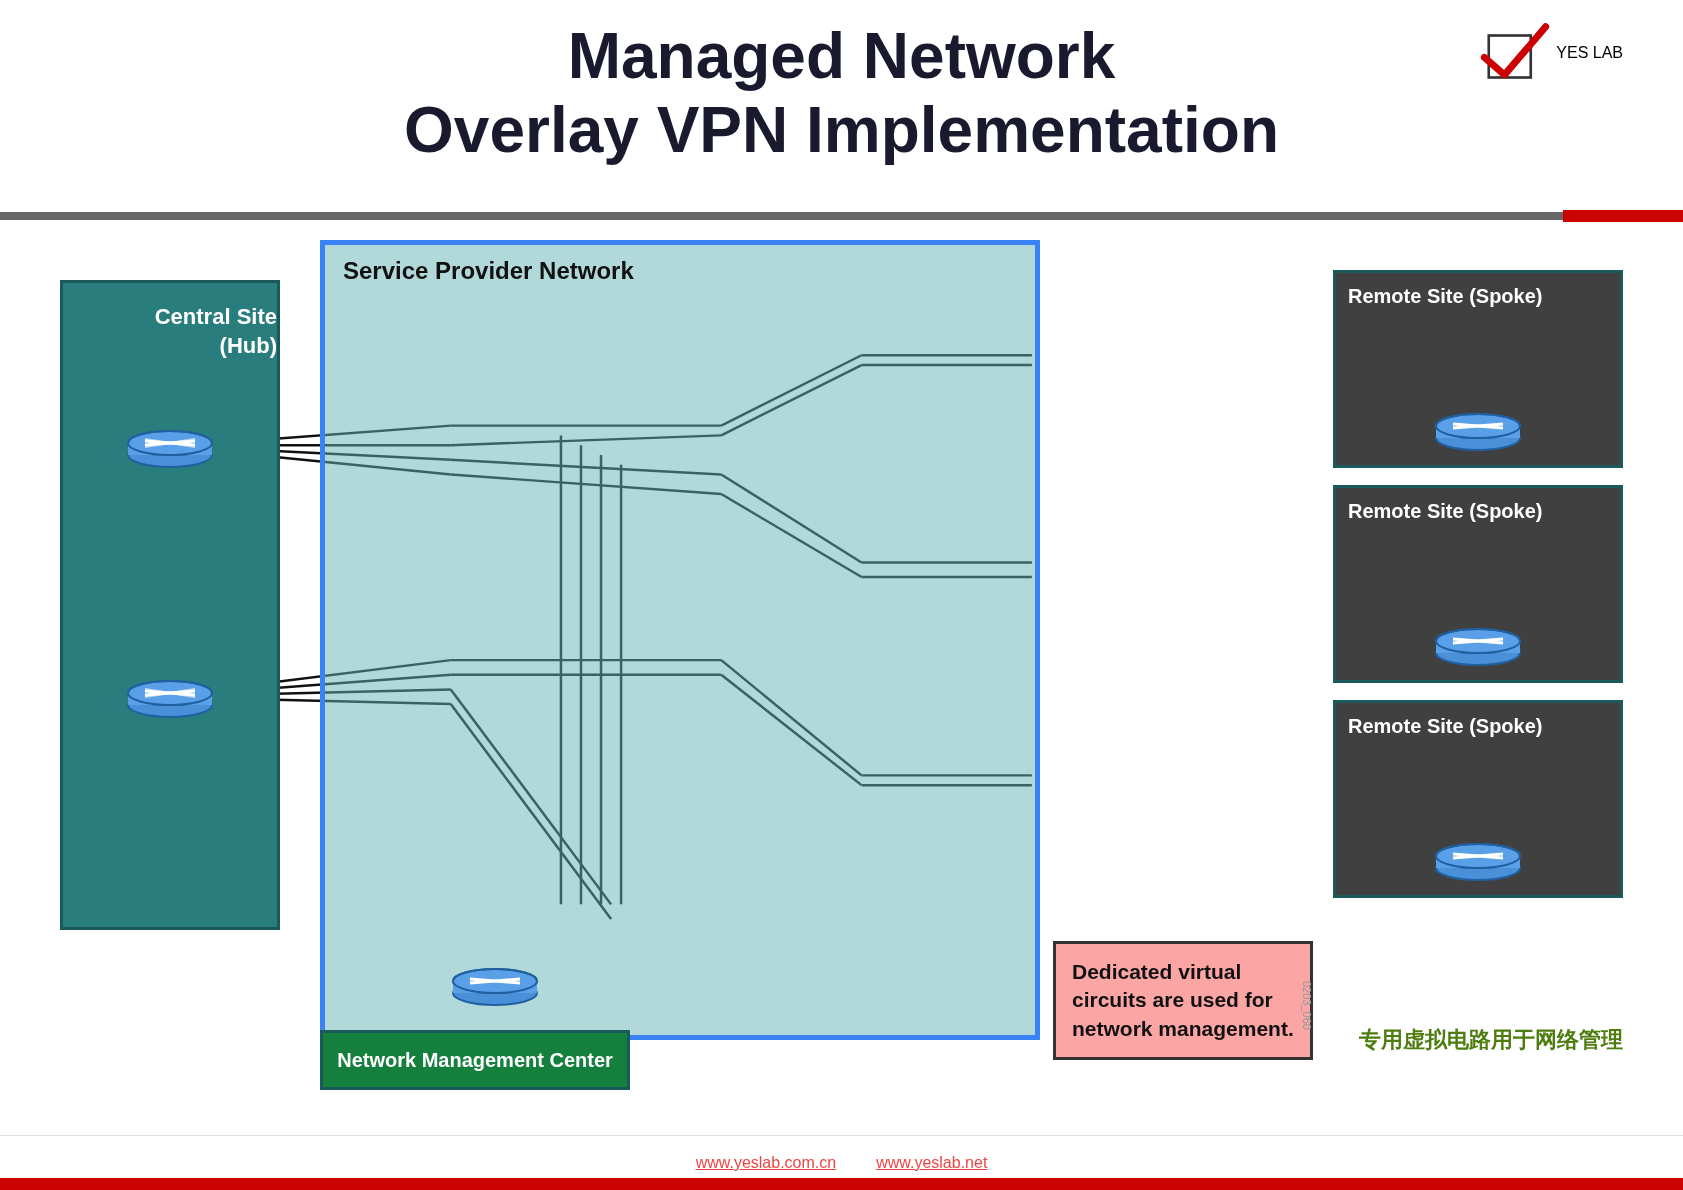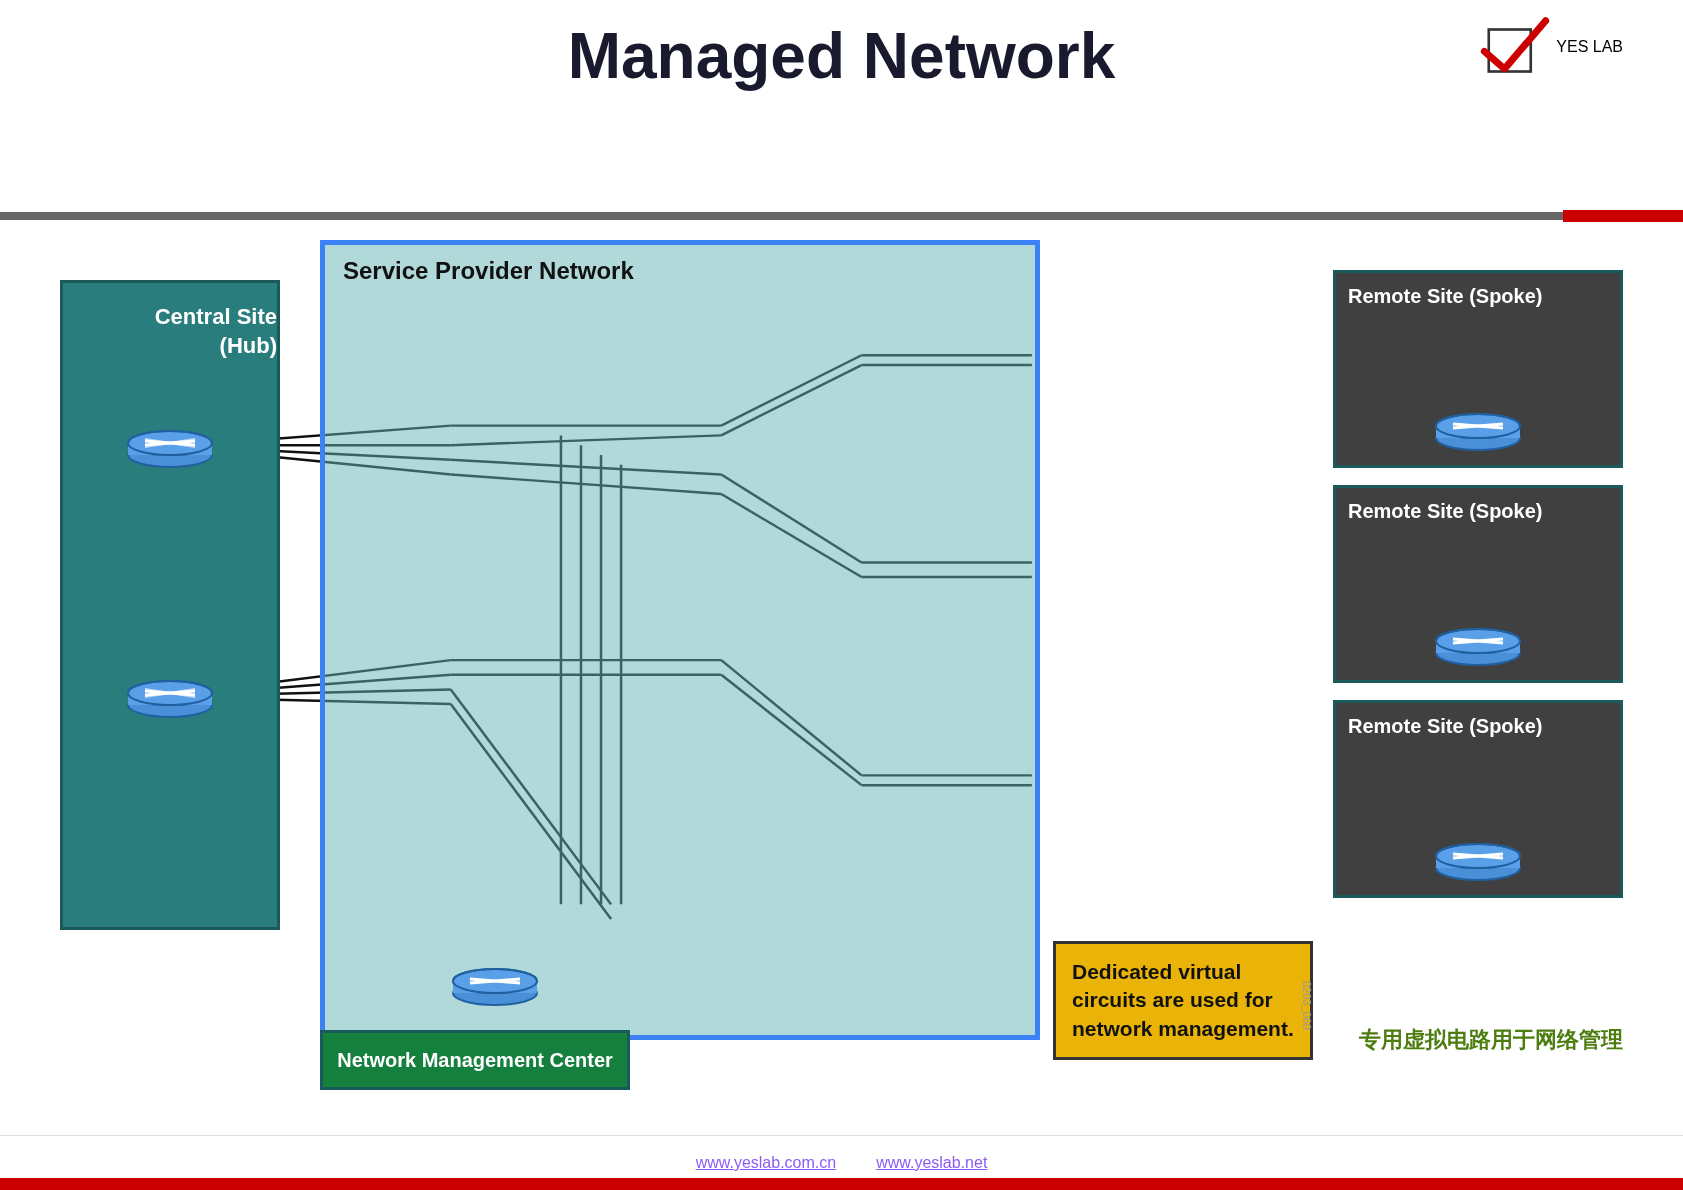--- a/index.html
+++ b/index.html
@@ -23,21 +23,21 @@
     .header h1 {
       font-size: 64px;
       font-weight: bold;
       color: #1a1a2e;
       line-height: 1.15;
     }
 
     
     .yeslab-logo {
       position: absolute;
-      top: 12px;
+      top: 18px;
       right: 60px;
       display: flex;
       align-items: center;
       gap: 6px;
     }
     .yeslab-checkmark {
       width: 70px;
       height: 70px;
       position: relative;
     }
@@ -153,21 +153,21 @@
       font-weight: bold;
       text-align: center;
     }
 
     
     .dvc-callout {
       position: absolute;
       right: 310px;
       bottom: 30px;
       width: 260px;
-      background: #eab308;
+      background: #fca5a5;
       border: 3px solid #333;
       padding: 14px 16px;
     }
     .dvc-text {
       font-size: 21px;
       font-weight: bold;
       color: #111;
       line-height: 1.35;
     }
 
@@ -198,21 +198,21 @@
       left: 0;
       right: 0;
       height: 55px;
       display: flex;
       align-items: center;
       justify-content: center;
       gap: 40px;
       border-top: 1px solid #ddd;
     }
     .footer-link {
-      color: #8b5cf6;
+      color: #ef4444;
       font-size: 16px;
       text-decoration: underline;
     }
 
     
     .bottom-bar {
       position: absolute;
       bottom: 0;
       left: 0;
       right: 0;
@@ -229,20 +229,21 @@
       font-size: 11px;
       color: #999;
     }
   </style>
 </head>
 <body>
 
 <div class="header">
   <h1>
     <span>Managed Network</span><br>
+    <span>Overlay VPN Implementation</span>
   </h1>
 </div>
 
 <div class="yeslab-logo">
   <svg class="yeslab-checkmark" viewBox="0 0 80 80">
 
     <rect x="10" y="20" width="48" height="48" fill="none" stroke="#333" stroke-width="3"></rect>
 
     <polyline points="5,45 28,65 75,10" fill="none" stroke="#cc0000" stroke-width="8" stroke-linecap="round" stroke-linejoin="round"></polyline>
   </svg>

